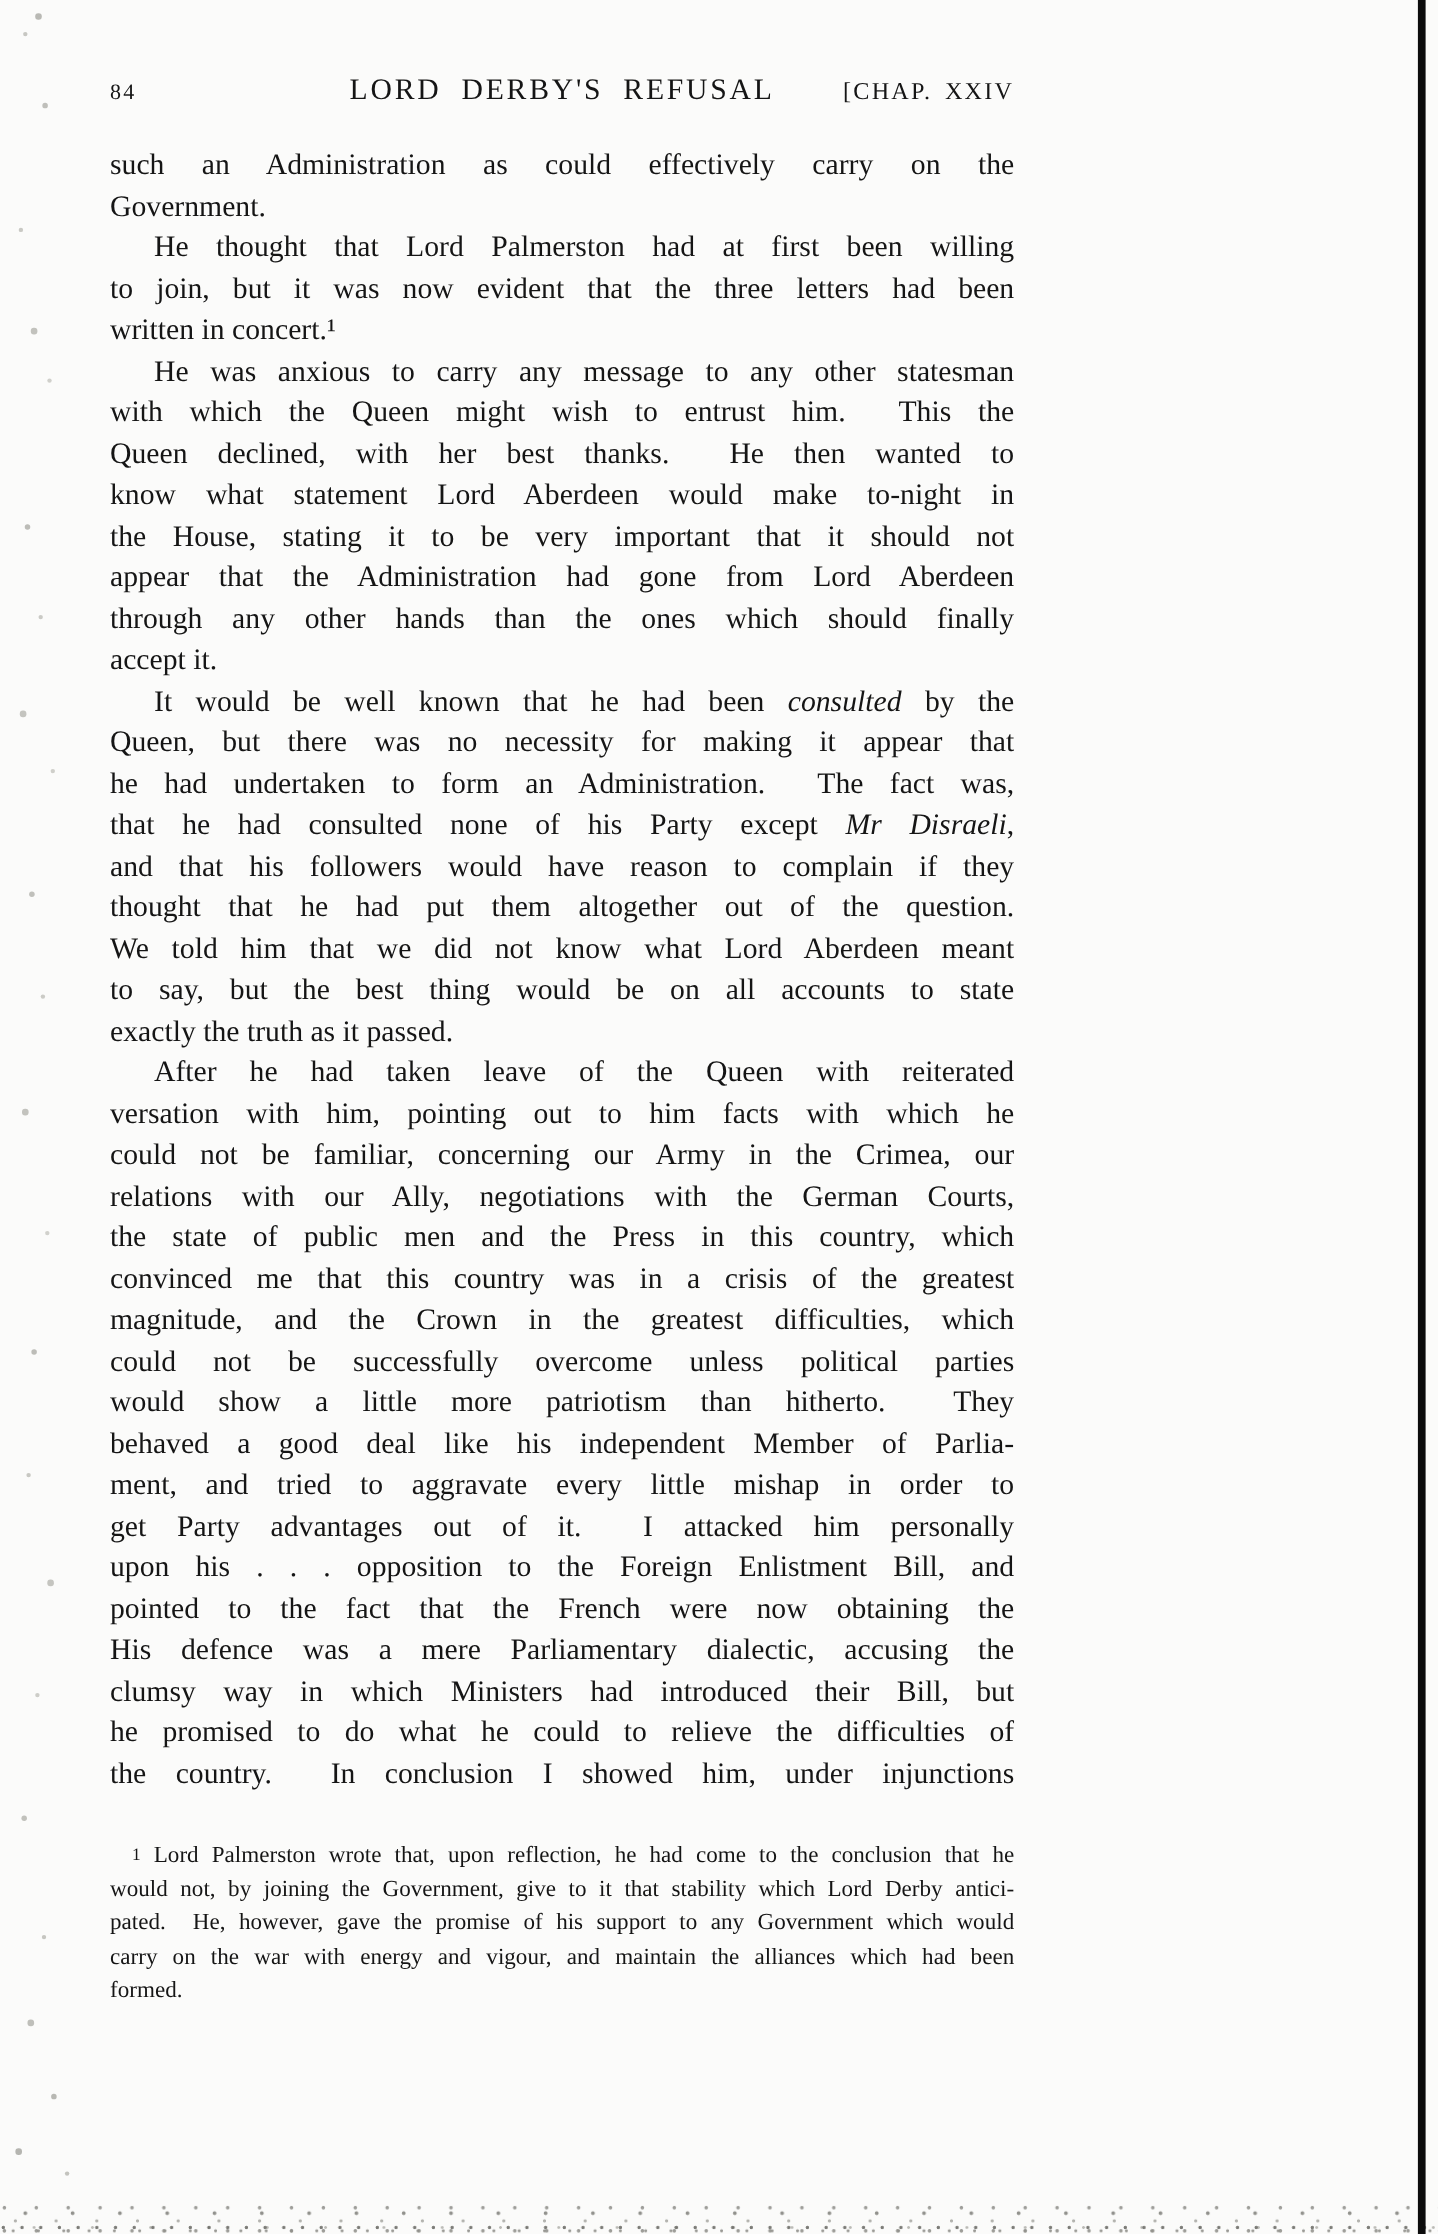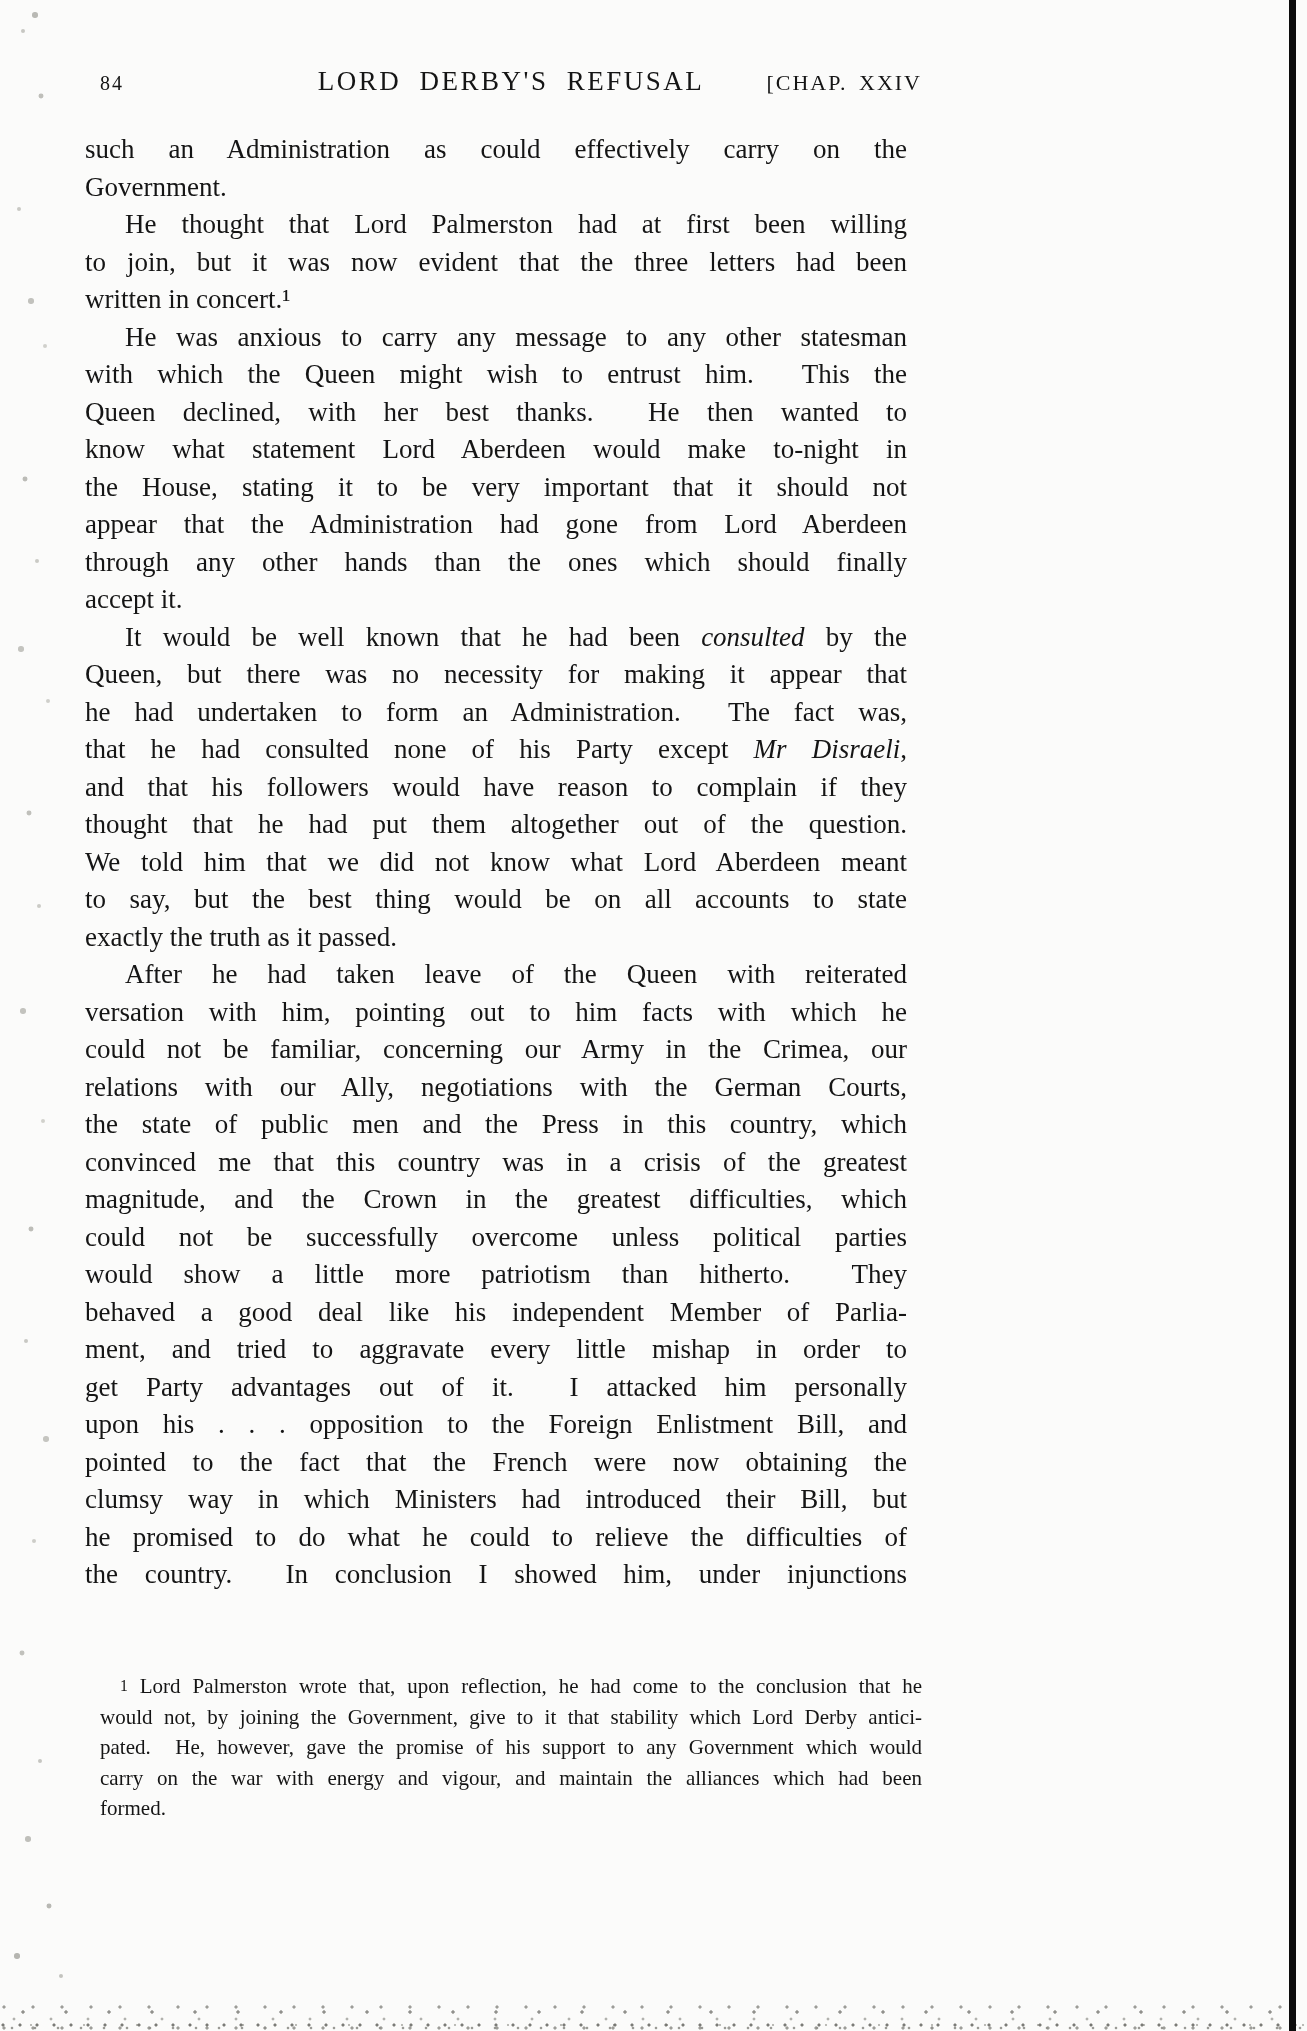--- a/index.html
+++ b/index.html
@@ -23,21 +23,21 @@
   .header {
     position: absolute; left: 100px; top: 66px; width: 822px;
     display: grid; grid-template-columns: 1fr auto 1fr; align-items: baseline;
   }
   .pageno { justify-self: start; font-size: 20px; letter-spacing: 2px; }
   .title  { justify-self: center; font-size: 27px; letter-spacing: 2.5px; word-spacing: 9px; }
   .chap   { justify-self: end; font-size: 22px; letter-spacing: 2px; word-spacing: 4px; }
 
   
   .bodytext {
-    position: absolute; left: 85px; top: 131px; width: 822px;
+    position: absolute; left: 100px; top: 131px; width: 822px;
     font-size: 27px; line-height: 37.5px;
   }
   .line {
     text-align: justify;
     text-align-last: justify;
     height: 37.5px; overflow: hidden;
     white-space: normal;
   }
   .line.noj { text-align-last: left; }
   .line.indent { padding-left: 40px; }
@@ -132,20 +132,21 @@
       <div class="line"><span>the state of public men and the Press in this country, which</span></div>
       <div class="line"><span>convinced me that this country was in a crisis of the greatest</span></div>
       <div class="line"><span>magnitude, and the Crown in the greatest difficulties, which</span></div>
       <div class="line"><span>could not be successfully overcome unless political parties</span></div>
       <div class="line"><span>would show a little more patriotism than hitherto.&nbsp; They</span></div>
       <div class="line"><span>behaved a good deal like his independent Member of Parlia-</span></div>
       <div class="line"><span>ment, and tried to aggravate every little mishap in order to</span></div>
       <div class="line"><span>get Party advantages out of it.&nbsp; I attacked him personally</span></div>
       <div class="line"><span>upon his .&nbsp;.&nbsp;. opposition to the Foreign Enlistment Bill, and</span></div>
       <div class="line"><span>pointed to the fact that the French were now obtaining the</span></div>
+      <div class="line"><span>His defence was a mere Parliamentary dialectic, accusing the</span></div>
       <div class="line"><span>clumsy way in which Ministers had introduced their Bill, but</span></div>
       <div class="line"><span>he promised to do what he could to relieve the difficulties of</span></div>
       <div class="line"><span>the country.&nbsp; In conclusion I showed him, under injunctions</span></div>
     </div>
 
   <div class="footnote">
       <div class="line indent"><sup>1</sup><span> Lord Palmerston wrote that, upon reflection, he had come to the conclusion that he</span></div>
       <div class="line"><span>would not, by joining the Government, give to it that stability which Lord Derby antici-</span></div>
       <div class="line"><span>pated.&nbsp; He, however, gave the promise of his support to any Government which would</span></div>
       <div class="line"><span>carry on the war with energy and vigour, and maintain the alliances which had been</span></div>

